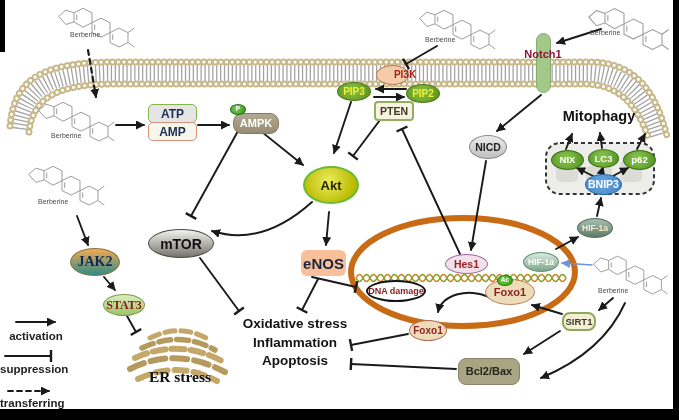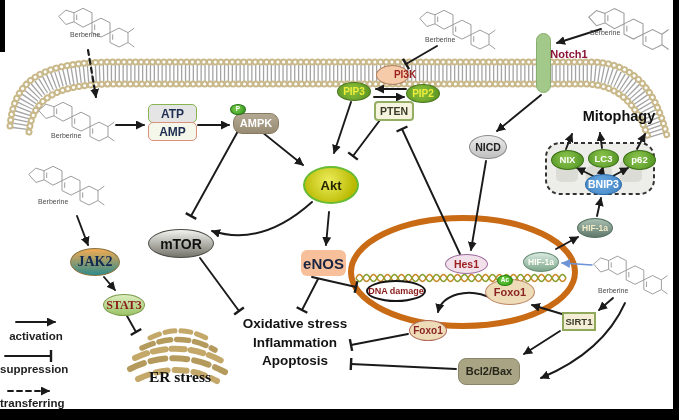--- a/index.html
+++ b/index.html
@@ -18,39 +18,39 @@
   .mtor{left:148px;top:229px;width:66px;height:29px;background:linear-gradient(#f2f2ee,#74746b);border:1.5px solid #4a4a44;color:#111;font-size:14px;}
   .enos{left:301px;top:250px;width:45px;height:26px;background:#f7c09a;border-radius:6px;color:#192440;font-size:15px;}
   .jak2{left:70px;top:248px;width:50px;height:28px;background:linear-gradient(#f3ab52,#2e8b8b);border:1px solid #8a7340;color:#122a52;font-size:14px;font-family:"Liberation Serif",serif;}
   .stat3{left:103px;top:294px;width:42px;height:22px;background:linear-gradient(#dcefbf,#9cc468);border:1px solid #7d9c4c;color:#8b1a1a;font-size:12px;font-family:"Liberation Serif",serif;}
   .pi3k{left:376px;top:65px;width:33px;height:20px;background:#f6cba9;border:1.5px solid #b5825f;color:#9c1f1f;font-size:10px;padding-left:25px;}
   .pip3{left:337px;top:82px;width:34px;height:19px;}
   .pip2{left:406px;top:84px;width:34px;height:19px;}
   .pip{background:radial-gradient(circle at 45% 40%,#8cc03c,#578f1e);border:1px solid #45741a;color:#eded3c;font-size:10px;}
   .pten{left:374px;top:101px;width:40px;height:20px;background:#f6f3de;border:2px solid #93ad62;border-radius:4px;color:#3a3a28;font-size:10.5px;text-align:right;}
   .notch1{left:536px;top:33px;width:15px;height:60px;background:#a2c98a;border:1px solid #87ae6d;border-radius:8px;}
-  .notch1lab{left:519px;top:49px;width:48px;color:#8b1538;font-size:11px;background:transparent;margin-left:26px;}
+  .notch1lab{left:519px;top:49px;width:48px;color:#8b1538;font-size:11px;background:transparent;}
   .nicd{left:469px;top:135px;width:38px;height:24px;background:linear-gradient(#ececec,#bfbfbf);border:1.5px solid #8c8c8c;color:#222;font-size:10.5px;}
   .hes1{left:445px;top:254px;width:43px;height:20px;background:#f2e0ea;border:1.5px solid #9b6b9b;color:#9c2020;font-size:10.5px;}
   .hif1n{left:523px;top:252px;width:36px;height:20px;background:linear-gradient(#d9ebe0,#7fa78d);border:1px solid #688e76;color:#fdfff5;font-size:8.5px;}
   .hif1c{left:577px;top:218px;width:36px;height:20px;background:linear-gradient(#a9c0b1,#60796c);border:1px solid #54705f;color:#f2ecca;font-size:8.5px;}
   .foxo1n{left:485px;top:279px;width:50px;height:26px;background:#eedcb8;border:1.5px solid #bb8866;color:#8b2525;font-size:11px;}
   .ac{left:497px;top:275px;width:16px;height:11px;background:radial-gradient(circle at 40% 35%,#6cd13e,#2f9a16);border:1px solid #27800f;color:#fff;font-size:6.5px;}
   .foxo1c{left:409px;top:320px;width:38px;height:21px;background:#eedcb8;border:1.5px solid #b06a5a;color:#8b2525;font-size:10px;}
   .dnadmg{left:366px;top:280px;width:60px;height:22px;background:#fff;border:2px solid #141414;color:#8b1a1a;font-size:9px;}
-  .sirt1{left:562px;top:312px;width:34px;height:19px;background:#f4eed6;border:2px solid #8fa85a;border-radius:0;color:#3a3a28;font-size:9.5px;}
+  .sirt1{left:562px;top:312px;width:34px;height:19px;background:#f4eed6;border:2px solid #8fa85a;border-radius:8px;color:#3a3a28;font-size:9.5px;}
   .bcl2{left:458px;top:358px;width:62px;height:27px;background:#a9a484;border:1px solid #8a8568;border-radius:8px;color:#26261a;font-size:11px;}
   .nix{left:551px;top:150px;width:33px;height:20px;}
   .lc3{left:588px;top:149px;width:31px;height:19px;}
   .p62{left:623px;top:150px;width:33px;height:20px;}
   .mitoell{background:radial-gradient(circle at 45% 40%,#8cc44e,#4c8f20);border:1.5px solid #3a7014;color:#fff;font-size:9.5px;}
   .bnip3{left:585px;top:174px;width:37px;height:21px;background:radial-gradient(circle at 45% 40%,#67a8e0,#3d7fc0);border:1.5px solid #2d6ca8;color:#fff;font-size:10.5px;}
   
   .lab{position:absolute;font-weight:bold;color:#111;}
-  .mitophagy{left:576px;top:108px;width:86px;font-size:14.5px;text-align:center;}
+  .mitophagy{left:556px;top:108px;width:86px;font-size:14.5px;text-align:center;}
   .erlab{left:138px;top:368px;width:84px;font-size:15.5px;text-align:center;font-family:"Liberation Serif",serif;}
   .outcomes{left:230px;top:315px;width:130px;font-size:13.5px;line-height:18.5px;text-align:center;color:#131313;}
   .berb{position:absolute;font-size:7px;font-weight:normal;color:#4a4a4a;}
   .legtxt{position:absolute;font-size:11.5px;font-weight:600;color:#1f1f1f;}
   
   .bar-bottom{position:absolute;left:0;top:409px;width:679px;height:11px;background:#000;}
   .bar-right{position:absolute;left:673px;top:0;width:6px;height:420px;background:#000;}
   .bar-topleft{position:absolute;left:0;top:0;width:5px;height:52px;background:#000;}
 </style>
 </head>

